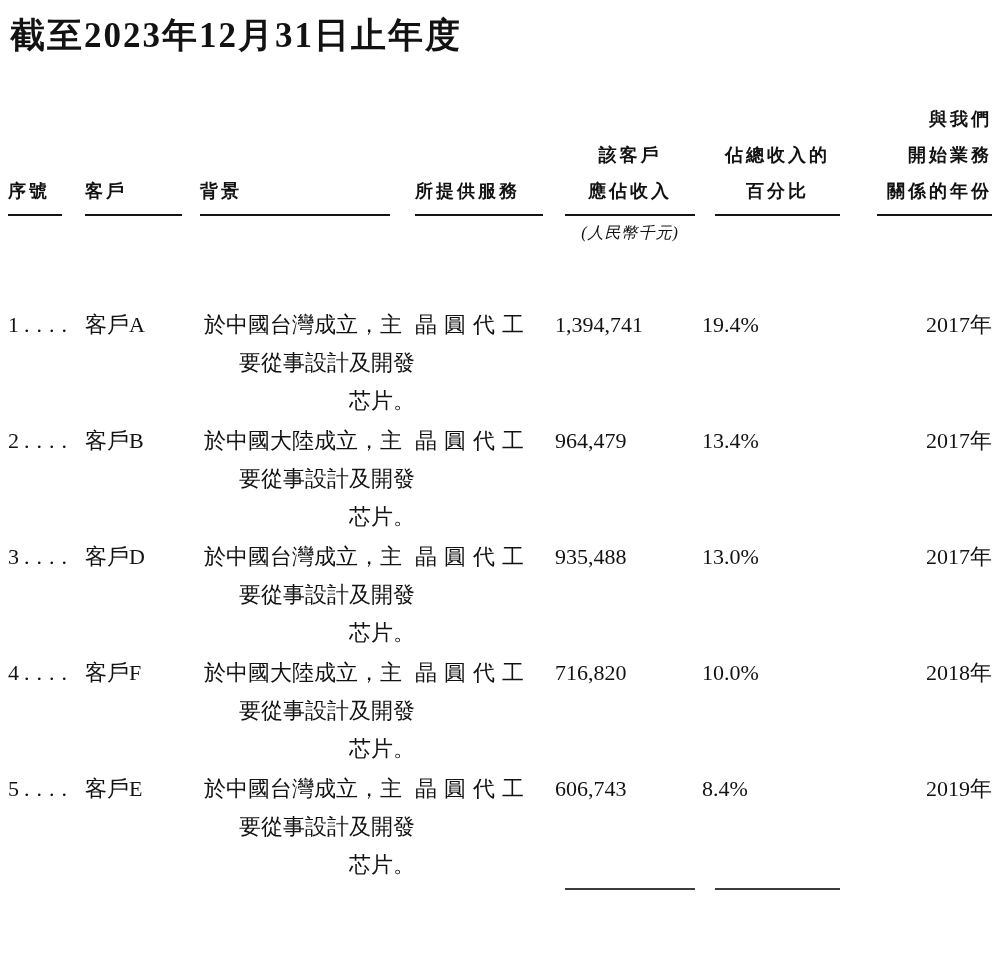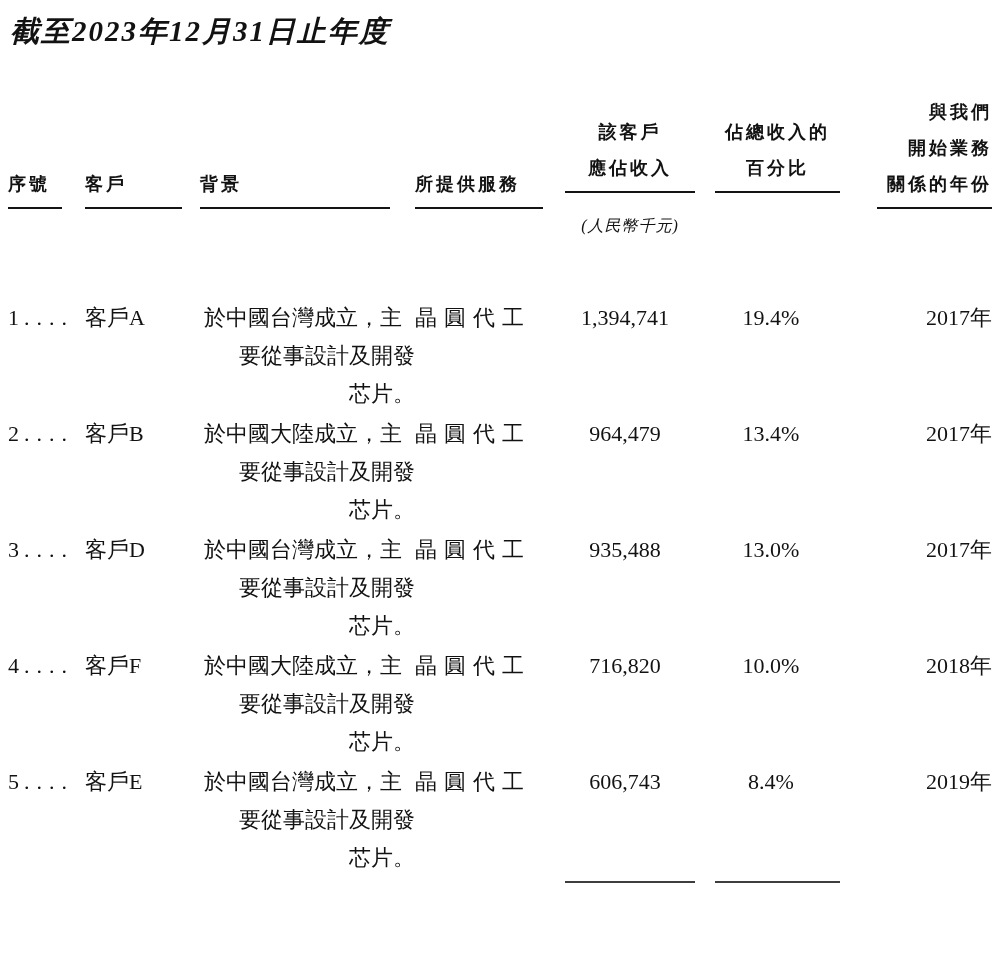--- a/index.html
+++ b/index.html
@@ -7,23 +7,22 @@
     width:984px;
     height:962px;
     padding:8px 8px 0 8px;
     background:#ffffff;
     color:#121212;
     overflow:hidden;
     font-family:"Liberation Serif","DejaVu Serif",serif;
   }
   .title{
     font-family:"Liberation Serif","DejaVu Serif",serif;
-    font-style:italic;
     font-weight:700;
-    font-size:29px;
+    font-size:35px;
     letter-spacing:2px;
     margin:4px 0 42px 2px;
     white-space:nowrap;
   }
   table{
     table-layout:fixed;
     border-collapse:collapse;
     width:984px;
   }
   th,td{
@@ -41,21 +40,21 @@
     line-height:36px;
     letter-spacing:3px;
     border-bottom:2.5px solid #141414;
     padding-bottom:5px;
     white-space:nowrap;
   }
   .w54{width:54px}.w97{width:97px}.w190{width:190px}.w128{width:128px}
   .w130{width:130px}.w125{width:125px}.w115{width:115px}
   .center{text-align:center}
   .rightal{text-align:right}
-  .mr7{margin:0 7px 16px auto}
+  .mr7{margin:0 7px 0 auto}
   .mla{margin-left:auto}
   
   .subheader td{padding-top:7px;height:37px;}
   .unit{
     font-family:"Liberation Serif","DejaVu Serif",serif;
     font-style:italic;
     font-size:16px;
     width:130px;
     margin:0 7px 0 auto;
     text-align:center;
@@ -67,21 +66,21 @@
   .data td{
     font-family:"Liberation Serif","DejaVu Serif",serif;
     font-size:22px;
     line-height:38px;
     padding-bottom:2px;
   }
   .c-no .no-dots{letter-spacing:7px;margin-left:5px;}
   .c-bg{padding-left:4px;}
   .bg-cont{padding-left:11px;text-align:right;}
   .c-serv{letter-spacing:7px;white-space:nowrap;}
-  .c-rev,.c-pct{text-align:center;padding-right:7px;}
+  .c-rev,.c-pct{text-align:left;padding-right:7px;}
   .c-year{text-align:right;}
   
   .rulerow td{height:10px;}
   .single-rule{
     border-top:2px solid #3d3d3d;
     margin:2px 7px 0 auto;
   }
   
   .total td{
     padding-top:44px;

